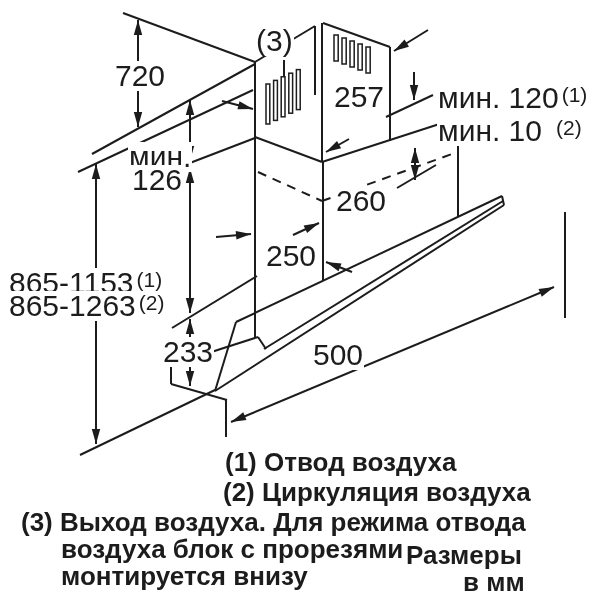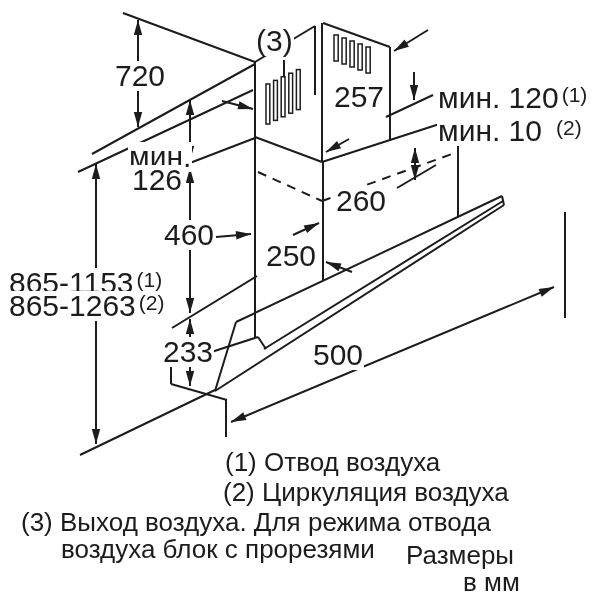--- a/index.html
+++ b/index.html
@@ -6,21 +6,21 @@
   #stage{
     position:relative;width:600px;height:600px;background:#fff;
     font-family:"Liberation Sans", sans-serif;overflow:hidden;
   }
   #drawing{position:absolute;left:0;top:0;}
   .lbl{
     position:absolute;color:#1c1c1c;background:#fff;
     font-size:30px;line-height:1.0;white-space:nowrap;padding:0 1px;
   }
   .lbl sup{font-size:21px;vertical-align:6px;margin-left:3px;}
-  .legend{font-size:26px;background:transparent;}
+  .legend{font-size:26px;background:transparent;font-weight:bold;}
   .small-gap sup{margin-left:14px;}
 </style>
 </head>
 <body>
 
 <div id="stage">
 
   <svg id="drawing" width="600" height="600" viewBox="0 0 600 600">
       <line x1="123" y1="13" x2="255" y2="62" stroke="#1c1c1c" stroke-width="2"></line>
       <line x1="92" y1="154" x2="255" y2="64" stroke="#1c1c1c" stroke-width="2"></line>
@@ -97,34 +97,34 @@
       <rect x="334" y="35" width="4.2" height="26" fill="#fff" stroke="#1c1c1c" stroke-width="1.5"></rect>
       <rect x="342" y="38" width="4.2" height="26" fill="#fff" stroke="#1c1c1c" stroke-width="1.5"></rect>
       <rect x="350" y="41" width="4.2" height="26" fill="#fff" stroke="#1c1c1c" stroke-width="1.5"></rect>
       <rect x="358" y="44" width="4.2" height="26" fill="#fff" stroke="#1c1c1c" stroke-width="1.5"></rect>
       <rect x="366" y="47" width="4.2" height="26" fill="#fff" stroke="#1c1c1c" stroke-width="1.5"></rect>
     </svg>
 
   <div class="lbl" style="left:114px;top:61px">720</div>
   <div class="lbl" style="left:128px;top:142px">мин.</div>
   <div class="lbl" style="left:131px;top:165px">126</div>
-  <div class="lbl" style="left:163px;top:220px">460</div>
   <div class="lbl" style="left:162px;top:337px">233</div>
 
   <div class="lbl" style="left:8px;top:268px"><span>865-1153</span><sup>(1)</sup></div>
   <div class="lbl" style="left:8px;top:291px"><span>865-1263</span><sup>(2)</sup></div>
 
   <div class="lbl" style="left:437px;top:83px"><span>мин. 120</span><sup>(1)</sup></div>
   <div class="lbl small-gap" style="left:437px;top:116px"><span>мин. 10</span><sup>(2)</sup></div>
 
   <div class="lbl" style="left:333px;top:82px">257</div>
   <div class="lbl" style="left:335px;top:186px">260</div>
   <div class="lbl" style="left:265px;top:241px">250</div>
   <div class="lbl" style="left:312px;top:340px">500</div>
   <div class="lbl" style="left:255px;top:26px">(3)</div>
 
   <div class="lbl legend" style="left:224px;top:449px">(1) Отвод воздуха</div>
   <div class="lbl legend" style="left:222px;top:479px">(2) Циркуляция воздуха</div>
   <div class="lbl legend" style="left:20px;top:509px">(3) Выход воздуха. Для режима отвода</div>
   <div class="lbl legend" style="left:60px;top:536px">воздуха блок с прорезями</div>
+  <div class="lbl legend" style="left:60px;top:563px">монтируется внизу</div>
   <div class="lbl legend" style="left:405px;top:542px">Размеры</div>
   <div class="lbl legend" style="left:462px;top:569px">в мм</div>
 </div>
 
 </body></html>

